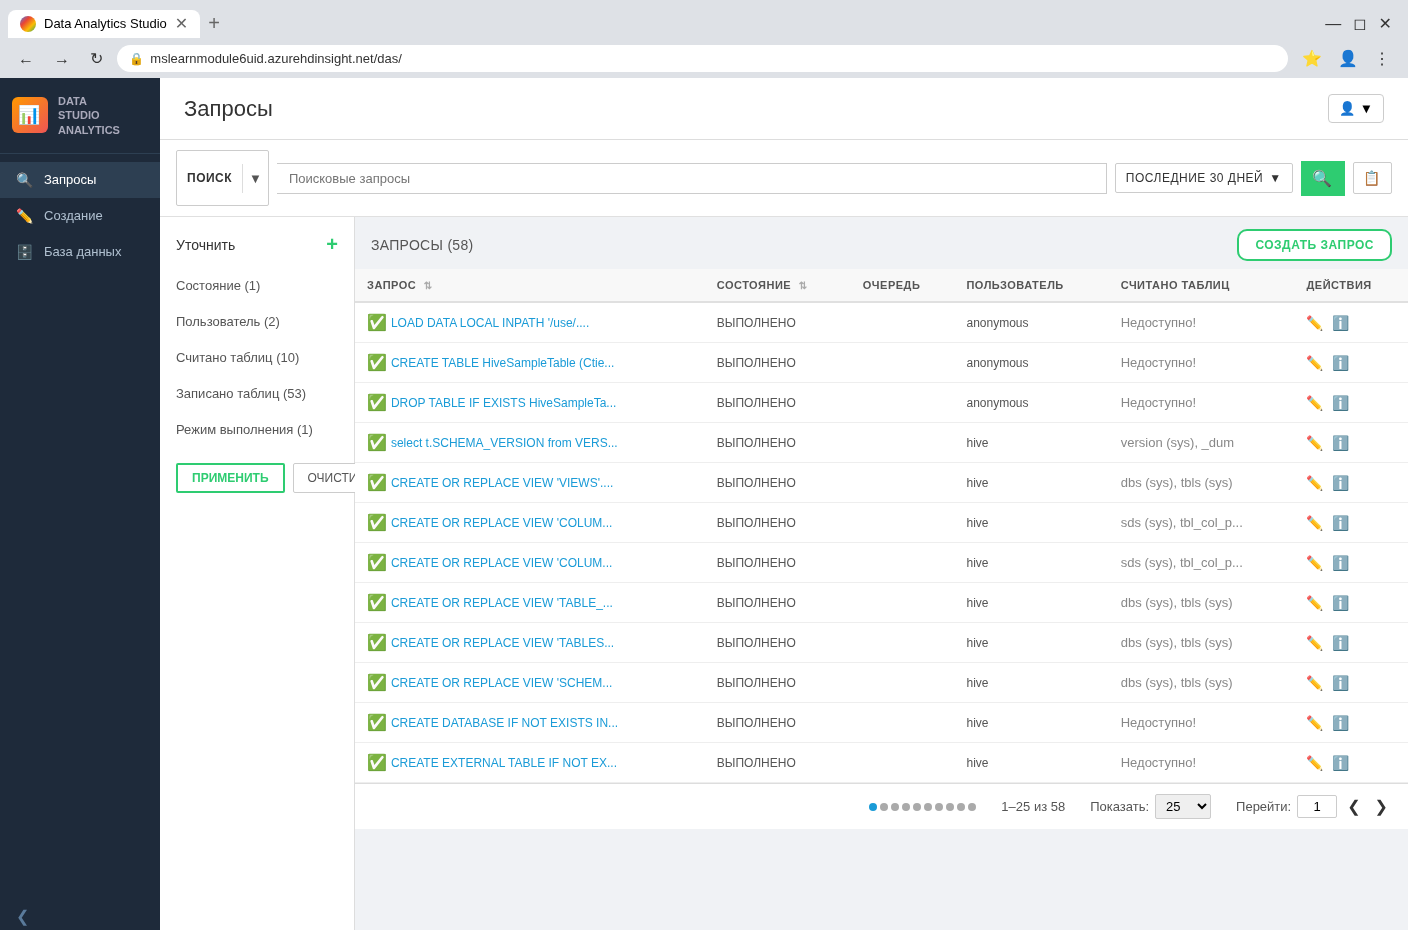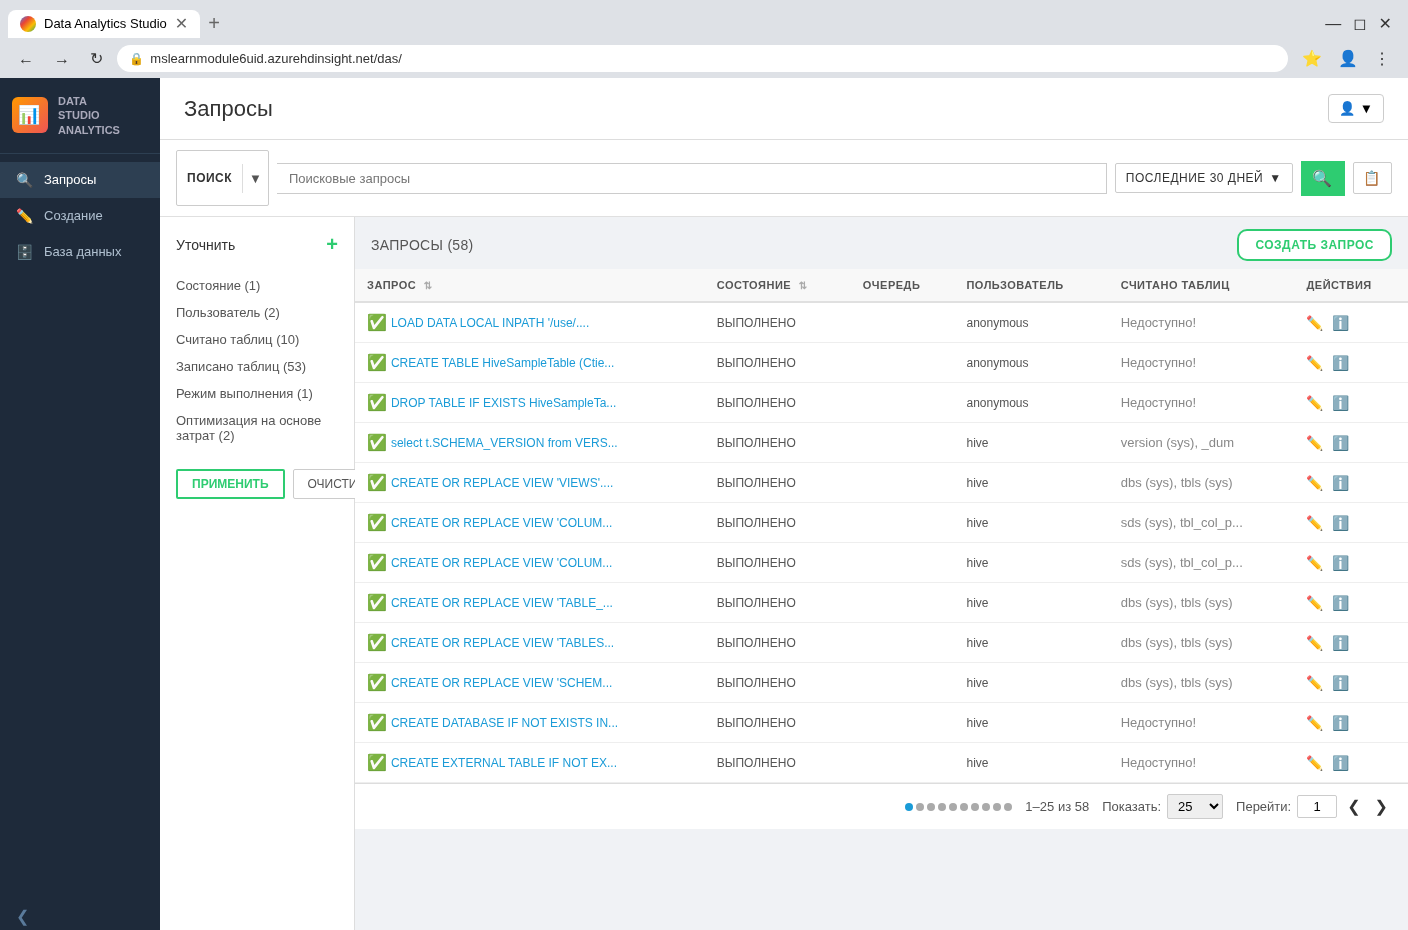--- a/index.html
+++ b/index.html
@@ -61,21 +61,21 @@
     .export-btn { background: white; border: 1px solid #ccc; padding: 7px 10px; cursor: pointer; color: #555; font-size: 14px; border-radius: 2px; }
 
     
     .content-area { display: flex; flex: 1; overflow: hidden; }
 
     
     .filter-panel { width: 195px; background: white; border-right: 1px solid #ddd; padding: 16px; flex-shrink: 0; }
     .filter-title { display: flex; align-items: center; justify-content: space-between; margin-bottom: 16px; }
     .filter-title-text { font-size: 14px; color: #333; font-weight: 500; }
     .filter-add-btn { color: #2ecc71; font-size: 20px; cursor: pointer; font-weight: bold; }
-    .filter-item { padding: 6px 0; font-size: 13px; color: #555; cursor: pointer; }
+    .filter-item { padding: 6px 0; font-size: 13px; color: #555; cursor: pointer; margin-top: 9px; }
     .filter-actions { display: flex; gap: 8px; margin-top: 20px; }
     .btn-apply { border: 2px solid #2ecc71; color: #2ecc71; background: white; padding: 6px 14px; cursor: pointer; font-size: 12px; font-weight: bold; border-radius: 2px; }
     .btn-clear { border: 1px solid #ccc; color: #555; background: white; padding: 6px 14px; cursor: pointer; font-size: 12px; border-radius: 2px; }
 
     
     .table-area { flex: 1; overflow: auto; }
     .table-header-row { display: flex; align-items: center; justify-content: space-between; padding: 12px 16px 8px; }
     .table-count { font-size: 14px; color: #555; font-weight: 500; text-transform: uppercase; letter-spacing: 0.3px; }
     .create-btn { border: 2px solid #2ecc71; color: #2ecc71; background: white; padding: 7px 16px; cursor: pointer; font-size: 12px; font-weight: bold; letter-spacing: 0.5px; border-radius: 10px; }
 
@@ -90,21 +90,21 @@
     .user-cell { color: #555; font-size: 12px; }
     .tables-cell { color: #888; font-size: 13px; max-width: 130px; overflow: hidden; text-overflow: ellipsis; white-space: nowrap; }
     .action-btns { display: flex; gap: 8px; align-items: center; }
     .edit-icon { color: #5a9fd4; cursor: pointer; font-size: 14px; }
     .info-icon { color: #5a9fd4; cursor: pointer; font-size: 14px; }
 
     .success-icon { color: #27ae60; font-size: 16px; margin-right: 4px; }
     .query-cell { display: flex; align-items: center; }
 
     
-    .pagination-bar { background: white; border-top: 1px solid #ddd; padding: 10px 16px; display: flex; align-items: center; justify-content: flex-end; gap: 13px; }
+    .pagination-bar { background: white; border-top: 1px solid #ddd; padding: 10px 16px; display: flex; align-items: center; justify-content: flex-end; gap: 25px; }
     .pagination-dots { display: flex; gap: 3px; align-items: center; }
     .pagination-dot { width: 8px; height: 8px; border-radius: 50%; background: #aaa; cursor: pointer; }
     .pagination-dot.active { background: #1a9bd7; }
     .pagination-info { font-size: 13px; color: #555; }
     .pagination-show { font-size: 13px; color: #555; display: flex; align-items: center; gap: 6px; }
     .show-select { border: 1px solid #ccc; padding: 3px 6px; font-size: 13px; border-radius: 2px; }
     .pagination-goto { font-size: 13px; color: #555; display: flex; align-items: center; gap: 6px; }
     .goto-input { border: 1px solid #ccc; padding: 3px 8px; font-size: 13px; border-radius: 2px; width: 40px; text-align: center; }
     .page-nav-btn { background: none; border: none; cursor: pointer; color: #333; font-size: 16px; padding: 2px 4px; }
   </style>
@@ -214,23 +214,20 @@
             <span>Пользователь (2)</span>
           </div>
           <div class="filter-item">
             <span>Считано таблиц (10)</span>
           </div>
           <div class="filter-item">
             <span>Записано таблиц (53)</span>
           </div>
           <div class="filter-item">
             <span>Режим выполнения (1)</span>
-          </div>
-          <div class="filter-item">
-            <span>Оптимизация на основе затрат (2)</span>
           </div>
         </div>
         <div class="filter-actions">
           <button class="btn-apply">ПРИМЕНИТЬ</button>
           <button class="btn-clear">ОЧИСТИТЬ</button>
         </div>
       </div>
 
       <div class="table-area">
         <div class="table-header-row">

